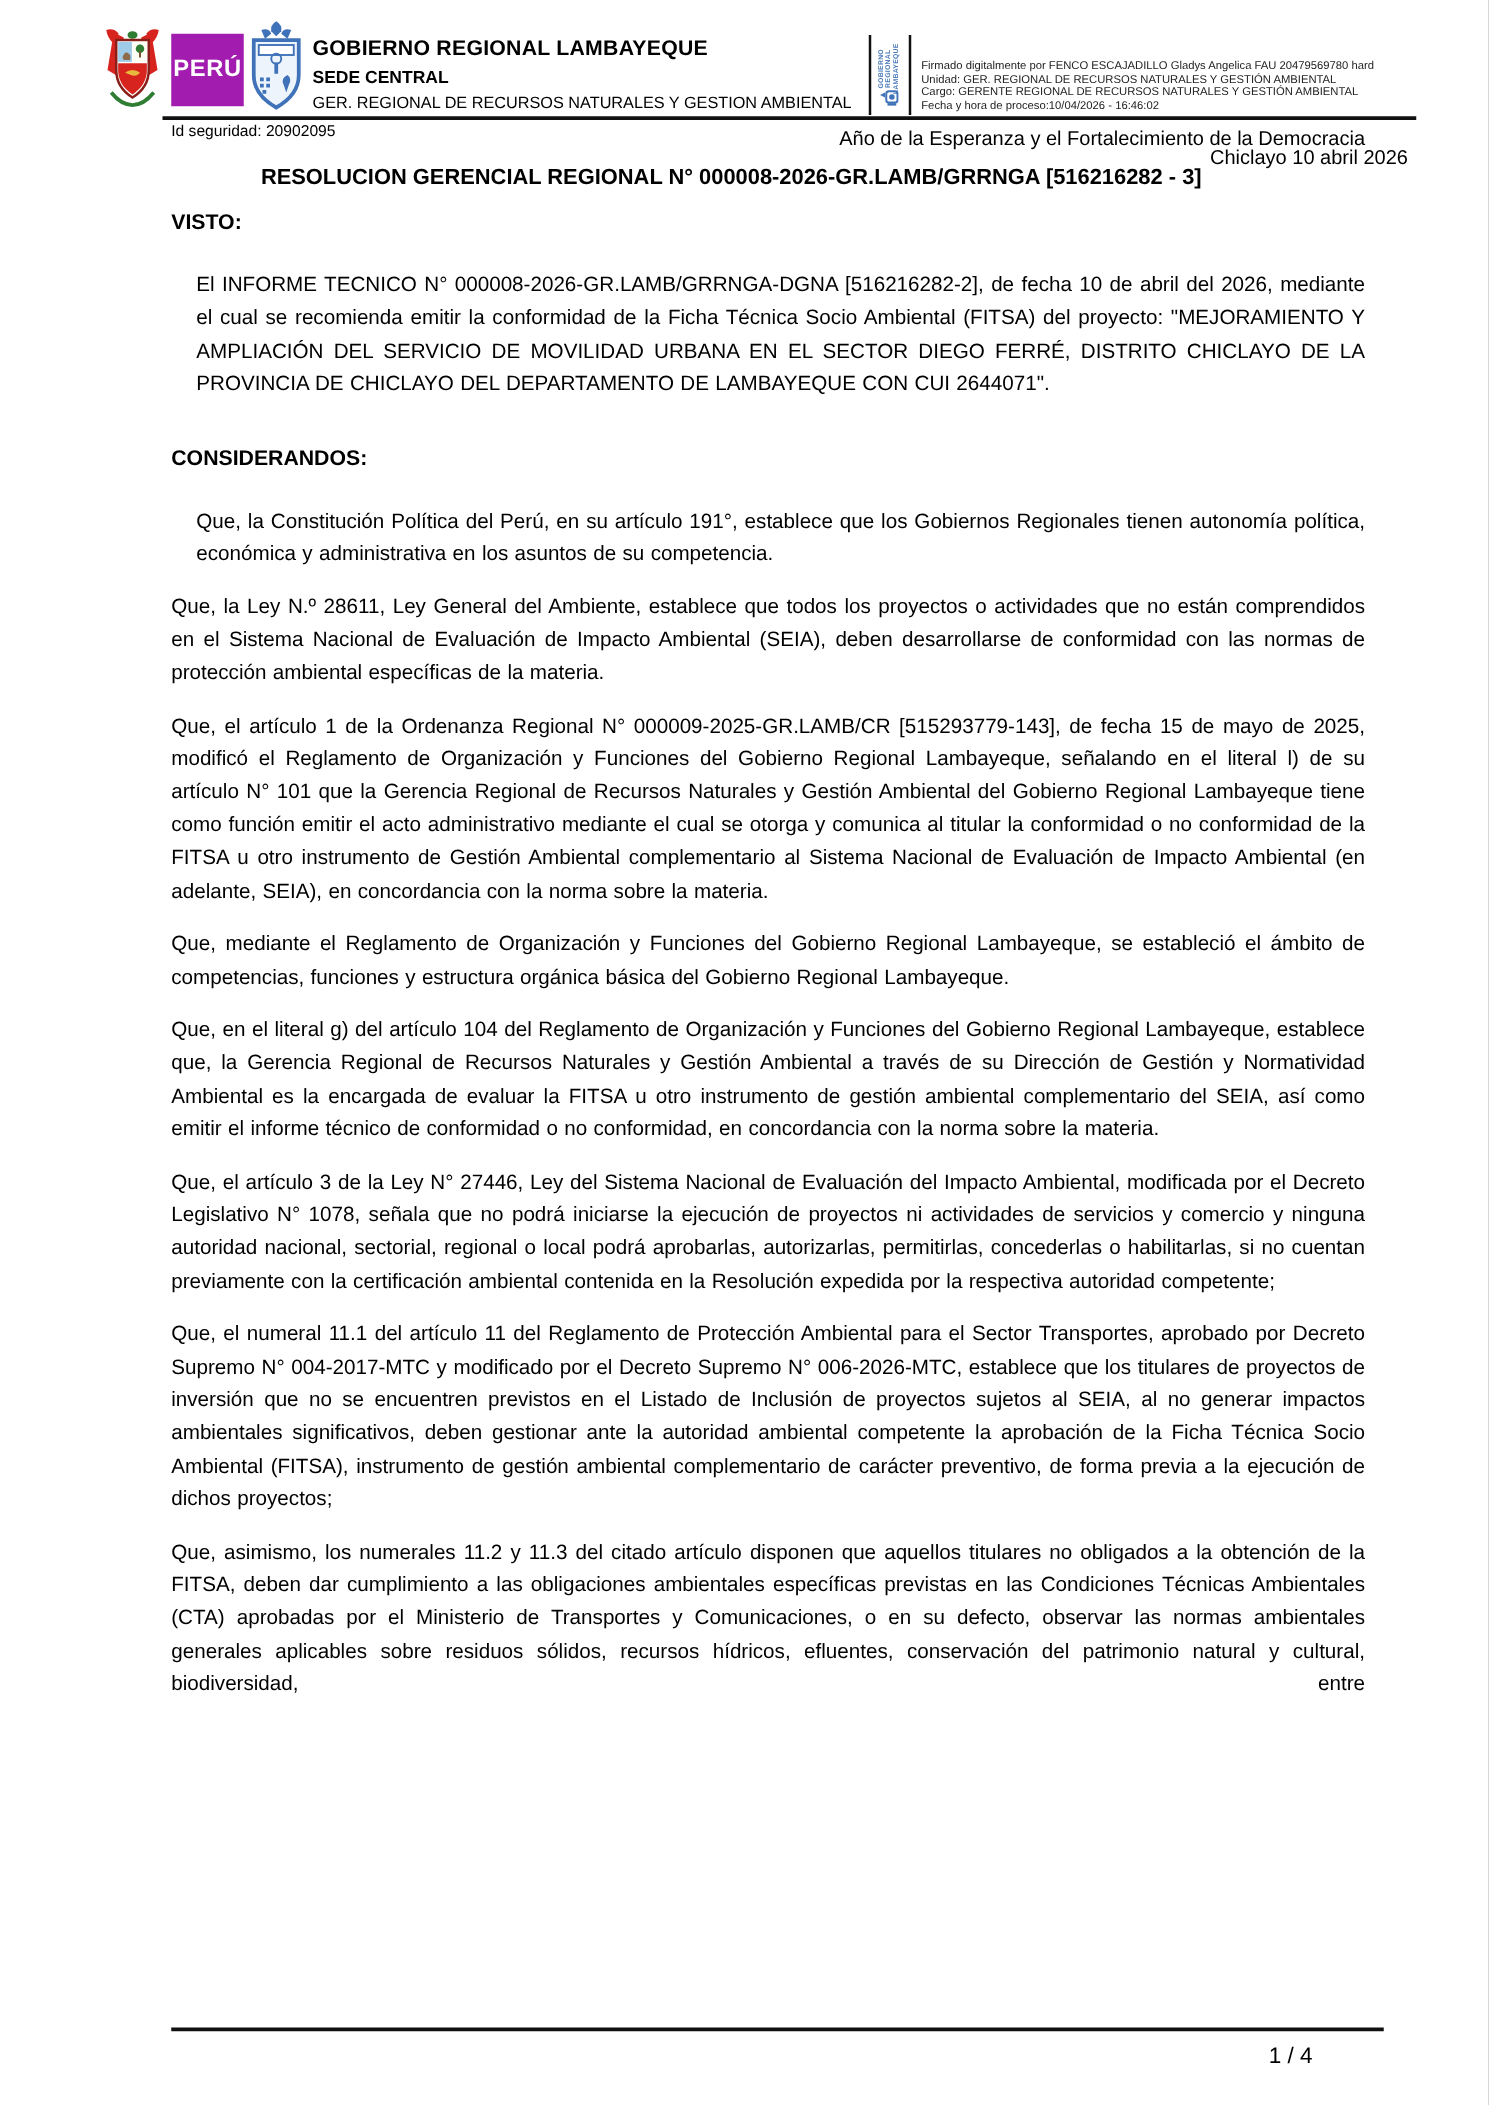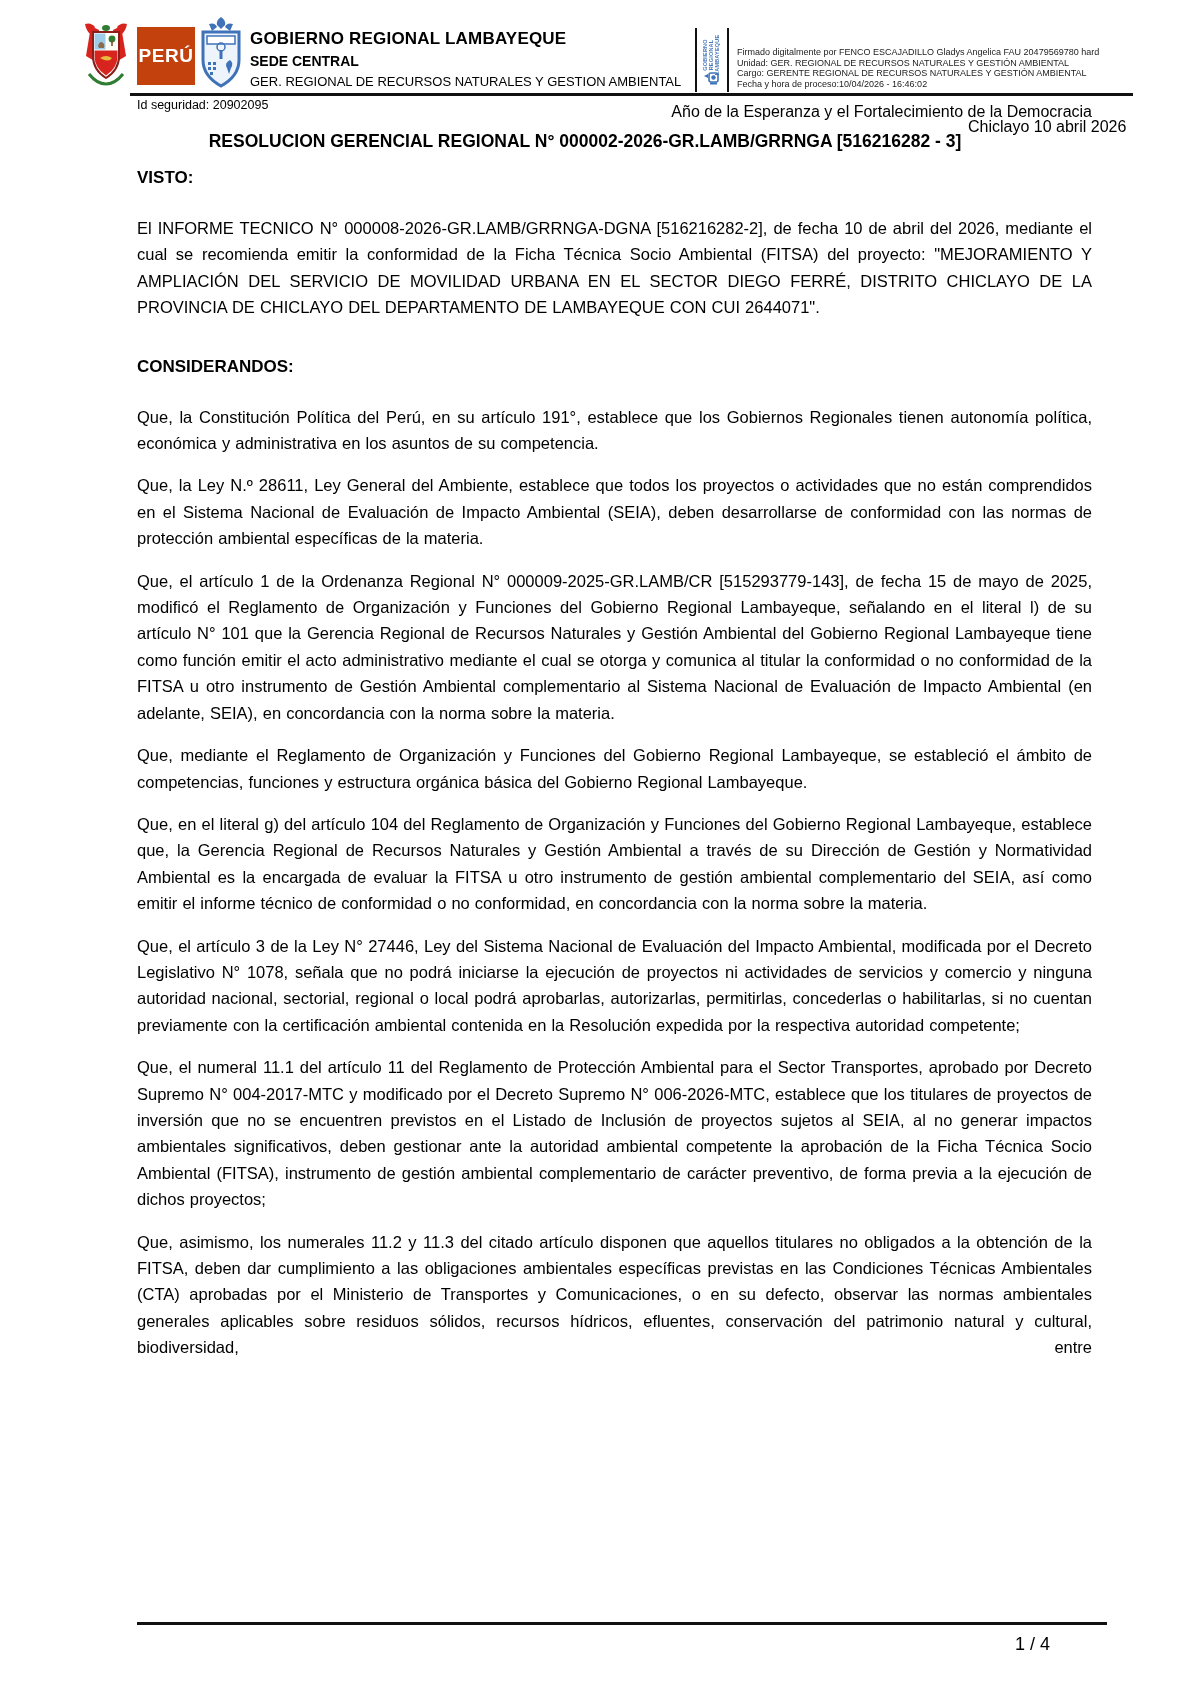--- a/index.html
+++ b/index.html
@@ -11,21 +11,21 @@
     margin: 0 auto;
     font-family: "Liberation Sans", sans-serif;
     color: #000;
     overflow: hidden;
   }
 
   
   .coat { position: absolute; left: 83px; top: 22px; width: 46px; height: 66px; }
   .peru-box {
     position: absolute; left: 137px; top: 27px; width: 58px; height: 58px;
-    background: #c2410c; display: flex; align-items: center; justify-content: center;
+    background: #a21caf; display: flex; align-items: center; justify-content: center;
   }
   .peru-box span { color: #fff; font-weight: bold; font-size: 19px; letter-spacing: .5px; }
   .shield { position: absolute; left: 199px; top: 16px; width: 44px; height: 76px; }
 
   .header-text { position: absolute; left: 250px; top: 28px; }
   .org-name   { font-weight: bold; font-size: 17px; line-height: 21px; letter-spacing: .2px; }
   .office     { font-weight: bold; font-size: 14px; line-height: 18px; margin-top: 3px; }
   .department { font-weight: normal; font-size: 13px; line-height: 17px; margin-top: 3px; }
 
   .vline { position: absolute; top: 28px; height: 64px; width: 2px; background: #111; }
@@ -55,21 +55,21 @@
   }
 
   
   .body { position: absolute; left: 137px; top: 164px; width: 955px; }
   .label { font-weight: bold; font-size: 17px; line-height: 27px; }
   .label.cons { margin-top: 32px; }
   .par {
     margin: 16px 0 0 0; font-size: 16.5px; line-height: 26.4px;
     text-align: justify; word-spacing: .5px;
   }
-  .par.after-label { margin-top: 24px; }
+  .par.after-label { margin-top: 24px; margin-left: 20px; }
   .par.cut { text-align-last: justify; }
 
   
   .footer-rule { position: absolute; left: 137px; top: 1622px; width: 970px; height: 3px; background: #111; }
   .page-number { position: absolute; left: 137px; top: 1634px; width: 970px; text-align: right; padding-right: 57px; box-sizing: border-box; font-size: 18px; }
 </style>
 </head>
 <body>
 
 <div class="page">
@@ -140,21 +140,21 @@
     <div>Unidad: GER. REGIONAL DE RECURSOS NATURALES Y GESTIÓN AMBIENTAL</div>
     <div>Cargo: GERENTE REGIONAL DE RECURSOS NATURALES Y GESTIÓN AMBIENTAL</div>
     <div>Fecha y hora de proceso:10/04/2026 - 16:46:02</div>
   </div>
 
   <div class="header-rule"></div>
   <div class="security-id">Id seguridad: 20902095</div>
 
   <div class="motto">Año de la Esperanza y el Fortalecimiento de la Democracia</div>
   <div class="place-date">Chiclayo 10 abril 2026</div>
-  <h1 class="doc-title">RESOLUCION GERENCIAL REGIONAL N° 000002-2026-GR.LAMB/GRRNGA [516216282 - 3]</h1>
+  <h1 class="doc-title">RESOLUCION GERENCIAL REGIONAL N° 000008-2026-GR.LAMB/GRRNGA [516216282 - 3]</h1>
 
   <div class="body">
     <div class="label">VISTO:</div>
     <p class="par after-label">El INFORME TECNICO N° 000008-2026-GR.LAMB/GRRNGA-DGNA [516216282-2], de fecha 10 de abril del 2026, mediante el cual se recomienda emitir la conformidad de la Ficha Técnica Socio Ambiental (FITSA) del proyecto: "MEJORAMIENTO Y AMPLIACIÓN DEL SERVICIO DE MOVILIDAD URBANA EN EL SECTOR DIEGO FERRÉ, DISTRITO CHICLAYO DE LA PROVINCIA DE CHICLAYO DEL DEPARTAMENTO DE LAMBAYEQUE CON CUI 2644071".</p>
 
     <div class="label cons">CONSIDERANDOS:</div>
     <p class="par after-label">Que, la Constitución Política del Perú, en su artículo 191°, establece que los Gobiernos Regionales tienen autonomía política, económica y administrativa en los asuntos de su competencia.</p>
     <p class="par">Que, la Ley N.º 28611, Ley General del Ambiente, establece que todos los proyectos o actividades que no están comprendidos en el Sistema Nacional de Evaluación de Impacto Ambiental (SEIA), deben desarrollarse de conformidad con las normas de protección ambiental específicas de la materia.</p>
     <p class="par">Que, el artículo 1 de la Ordenanza Regional N° 000009-2025-GR.LAMB/CR [515293779-143], de fecha 15 de mayo de 2025, modificó el Reglamento de Organización y Funciones del Gobierno Regional Lambayeque, señalando en el literal l) de su artículo N° 101 que la Gerencia Regional de Recursos Naturales y Gestión Ambiental del Gobierno Regional Lambayeque tiene como función emitir el acto administrativo mediante el cual se otorga y comunica al titular la conformidad o no conformidad de la FITSA u otro instrumento de Gestión Ambiental complementario al Sistema Nacional de Evaluación de Impacto Ambiental (en adelante, SEIA), en concordancia con la norma sobre la materia.</p>
     <p class="par">Que, mediante el Reglamento de Organización y Funciones del Gobierno Regional Lambayeque, se estableció el ámbito de competencias, funciones y estructura orgánica básica del Gobierno Regional Lambayeque.</p>

